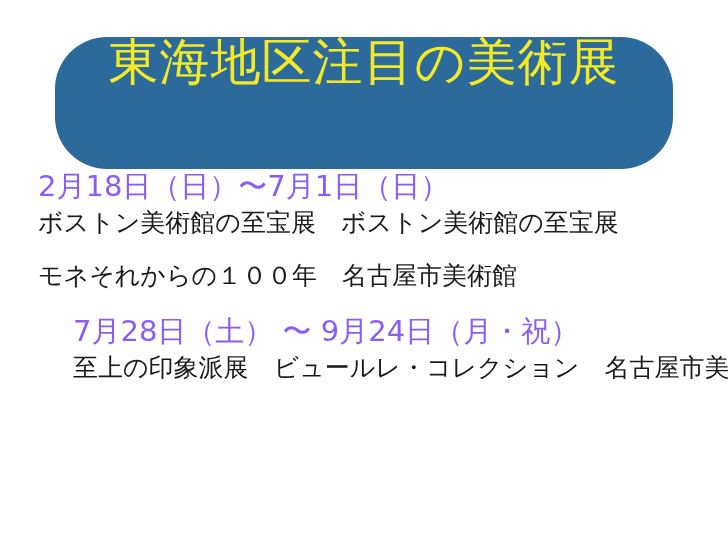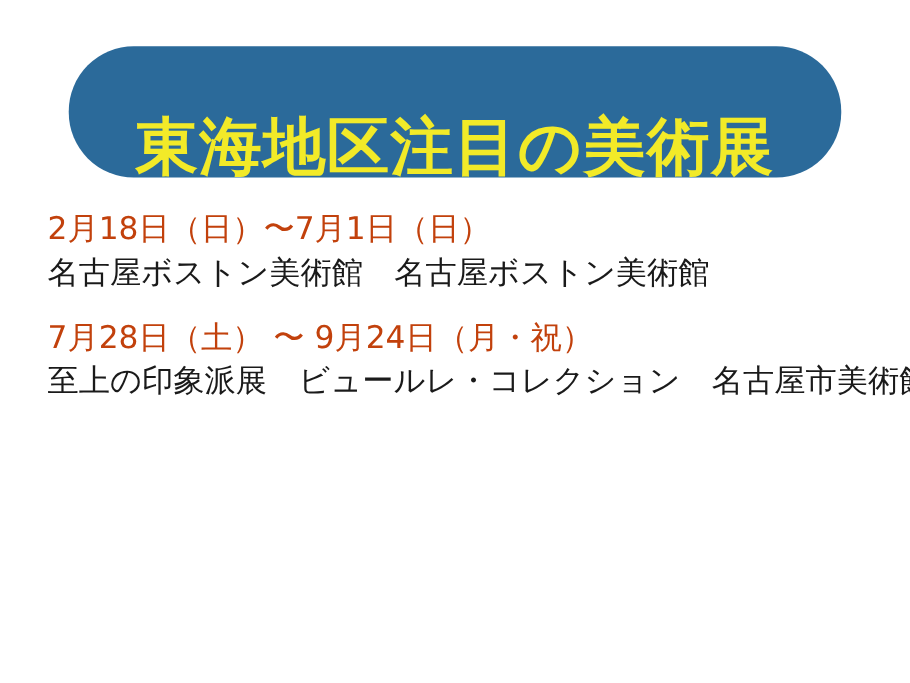--- a/index.html
+++ b/index.html
@@ -17,82 +17,83 @@
     position: relative;
     width: 728px;
     height: 546px;
     box-sizing: border-box;
   }
   .title-banner {
     position: absolute;
     left: 55px;
     top: 37px;
     width: 618px;
-    height: 105px;
+    height: 132px;
     background: #2b6a9a;
     border-radius: 52px;
     display: flex;
-    align-items: flex-end;
+    align-items: flex-start;
     justify-content: center;
     box-sizing: border-box;
-    font-weight: bold;
   }
   .title-text {
     color: #f2ea28;
     font-size: 50px;
     line-height: 1;
     letter-spacing: 1px;
     white-space: nowrap;
     font-family: "DejaVu Sans", sans-serif;
   }
   .entries {
     position: absolute;
     left: 38px;
     top: 166px;
     right: 12px;
   }
   .entry {
     margin-bottom: 18px;
   }
   .entry-date {
-    color: #c2410c;
-    font-size: 25px;
+    color: #8b5cf6;
+    font-size: 29px;
     line-height: 1.38;
     white-space: nowrap;
   }
   .entry-name {
     color: #1a1a1a;
     font-size: 25px;
     line-height: 1.38;
     white-space: nowrap;
   }
   .entry:last-child {
     margin-bottom: 0;
+    margin-left: 35px;
   }
 </style>
 </head>
 <body>
 
 <div class="slide">
 
   <div class="title-banner">
     <div class="title-text">東海地区注目の美術展</div>
   </div>
 
   <div class="entries">
 
     <div class="entry">
       <div class="entry-date">2月18日（日）〜7月1日（日）</div>
-      <div class="entry-name">名古屋ボストン美術館　名古屋ボストン美術館</div>
+      <div class="entry-name">ボストン美術館の至宝展　ボストン美術館の至宝展</div>
     </div>
 
     <div class="entry">
     </div>
 
     <div class="entry">
+      <div class="entry-name">モネそれからの１００年　名古屋市美術館</div>
     </div>
 
     <div class="entry">
       <div class="entry-date">7月28日（土） 〜 9月24日（月・祝）</div>
       <div class="entry-name">至上の印象派展　ビュールレ・コレクション　名古屋市美術館</div>
     </div>
 
   </div>
 
 </div>

